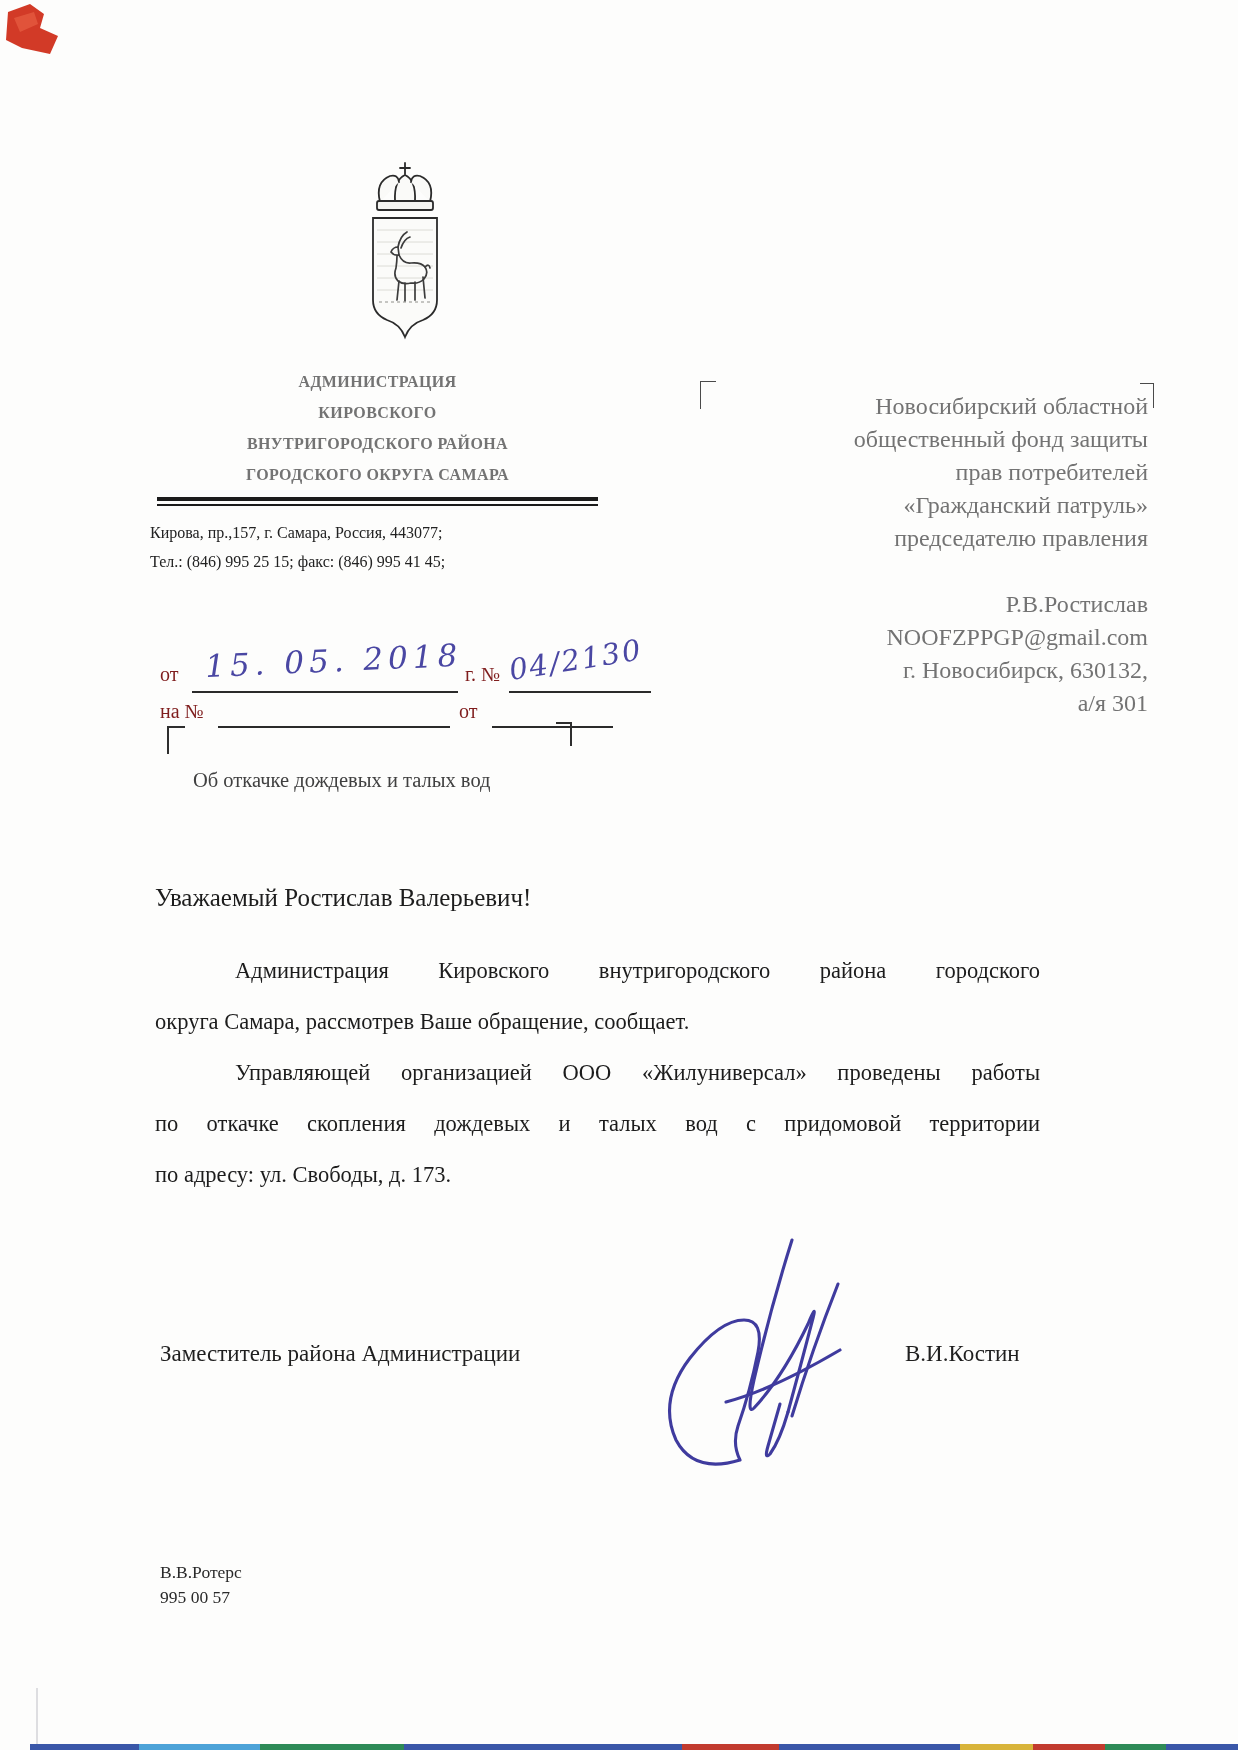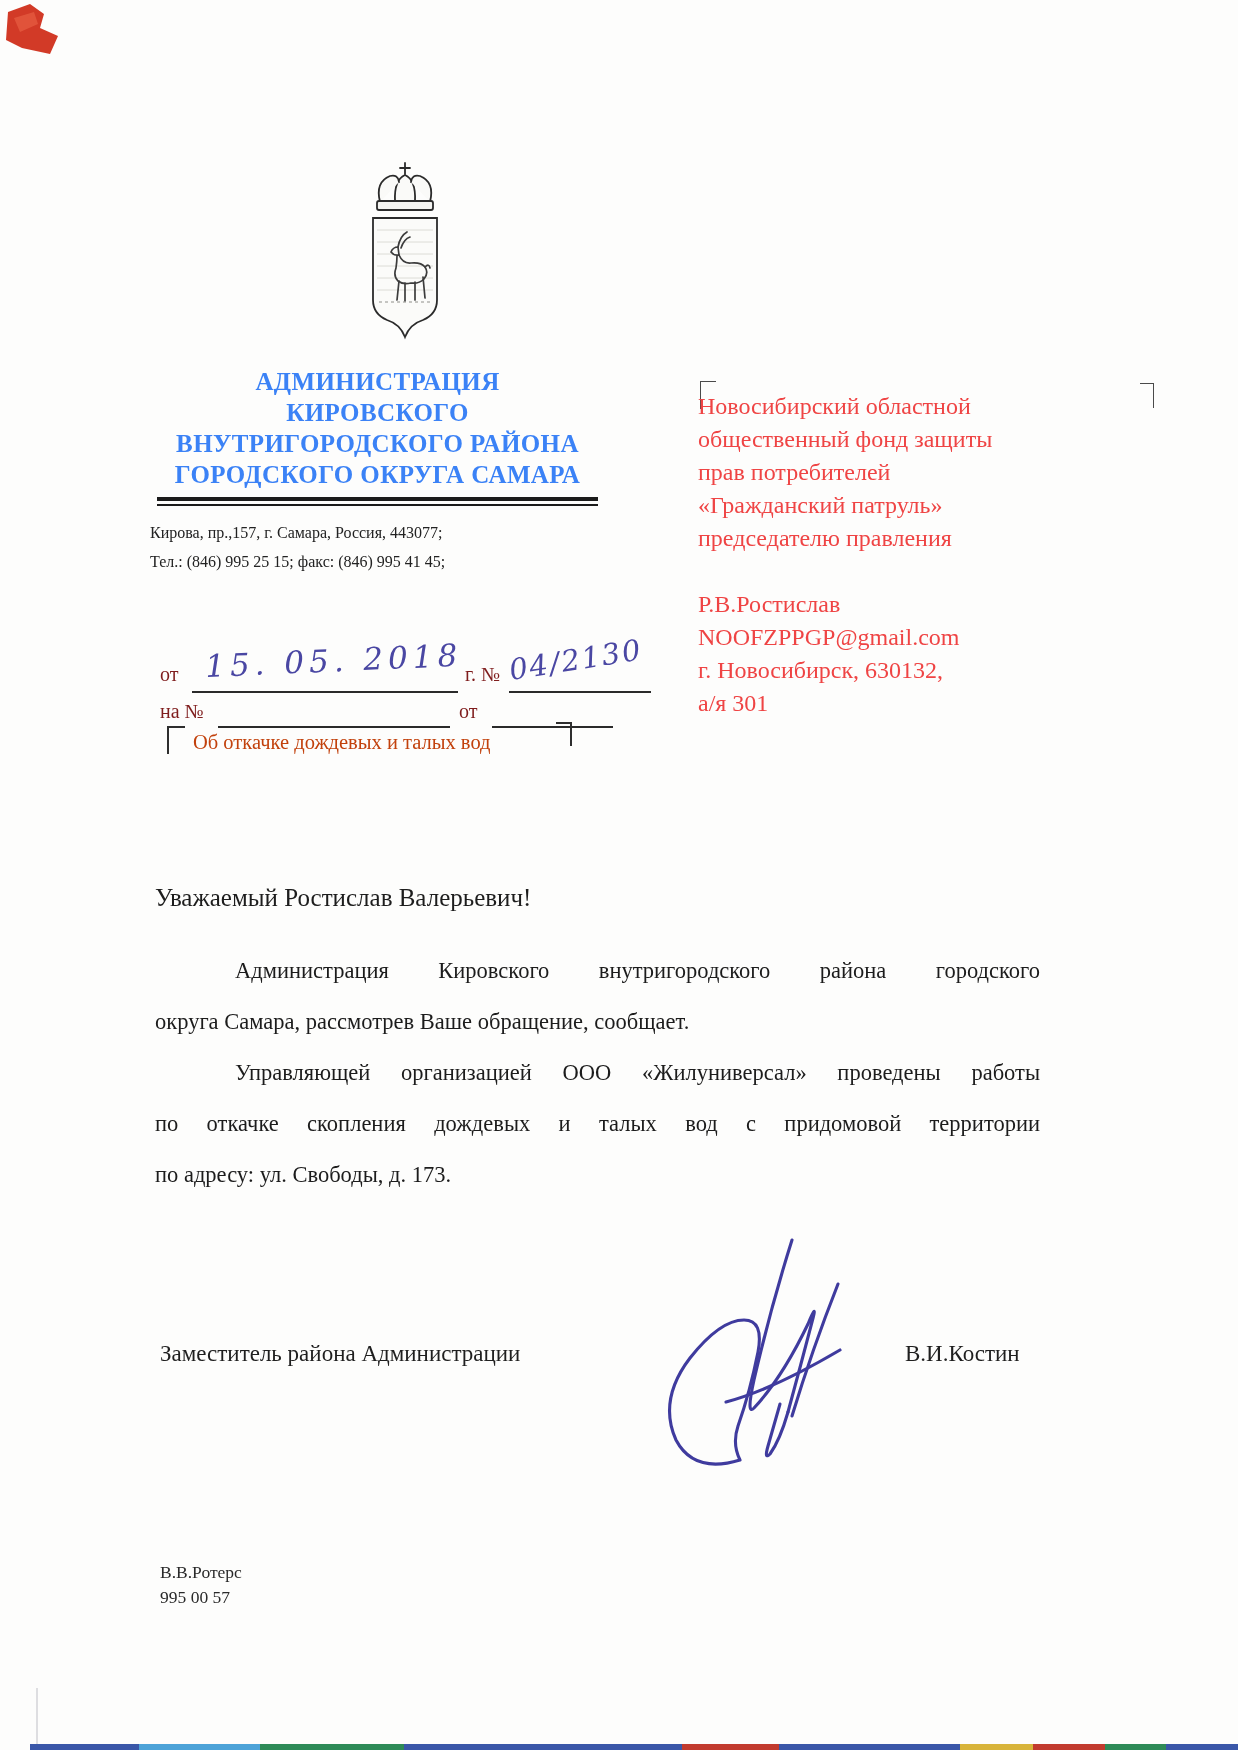--- a/index.html
+++ b/index.html
@@ -8,38 +8,38 @@
     width:1238px;height:1750px;
     margin:0 auto;
     background:#fdfdfc;
     font-family:"Liberation Serif", serif;
     color:#1f1f1f;
     overflow:hidden;
   }
   .abs{position:absolute;}
   
   .org-block{left:150px;top:366px;width:455px;text-align:center;}
-  .org-line{font-weight:bold;font-size:25px;line-height:31px;letter-spacing:.4px;color:#3b82f6;}
+  .org-line{font-weight:bold;font-size:16px;line-height:31px;letter-spacing:.4px;color:#737373;}
   .lh-divider{left:157px;top:497px;width:441px;height:3px;border-top:4px solid #1b1b1b;border-bottom:2px solid #1b1b1b;}
   .addr-block{left:150px;top:518px;width:455px;text-align:left;font-size:16px;line-height:29px;color:#222;}
   .addr-email u{text-decoration:underline;}
   
   .ref-label{font-size:20px;color:#7f1d1d;}
   .fline{height:2px;background:#2a2a2a;}
   .hand{font-family:"DejaVu Serif", serif;font-style:italic;color:#4a47a3;white-space:nowrap;}
   .hand-date{font-size:31px;letter-spacing:5px;transform:rotate(-2.5deg);transform-origin:left bottom;}
   .hand-num{font-size:29px;letter-spacing:2px;transform:rotate(-9deg);transform-origin:left bottom;}
   
   .corner-tl{border-left:2px solid #2e2e2e;border-top:2px solid #2e2e2e;}
   .corner-tr{border-right:2px solid #2e2e2e;border-top:2px solid #2e2e2e;}
   .corner-thin-tl{border-left:1.6px solid #4a4a4a;border-top:1.6px solid #4a4a4a;}
   .corner-thin-tr{border-right:1.6px solid #4a4a4a;border-top:1.6px solid #4a4a4a;}
-  .subject{font-size:20.5px;color:#c2410c;}
+  .subject{font-size:20.5px;color:#404040;margin-top:38px;}
   
-  .recipient{left:698px;top:390px;width:450px;text-align:left;font-size:24px;line-height:33px;color:#ef4444;}
+  .recipient{left:698px;top:390px;width:450px;text-align:right;font-size:24px;line-height:33px;color:#737373;}
   .recipient .gap{height:33px;}
   
   .salutation{left:155px;top:884px;width:885px;text-align:left;font-size:25px;color:#1d1d1d;}
   .body-block{left:155px;top:945px;width:885px;font-size:22.5px;color:#1c1c1c;}
   .body-line{line-height:51px;text-align:justify;text-align-last:justify;text-justify:inter-word;}
   .body-line.last{text-align:right;text-align-last:left;}
   .body-line.indent{text-indent:80px;}
   
   .signoff-position{left:160px;top:1341px;font-size:23px;}
   .signoff-name{left:905px;top:1341px;font-size:23px;}

